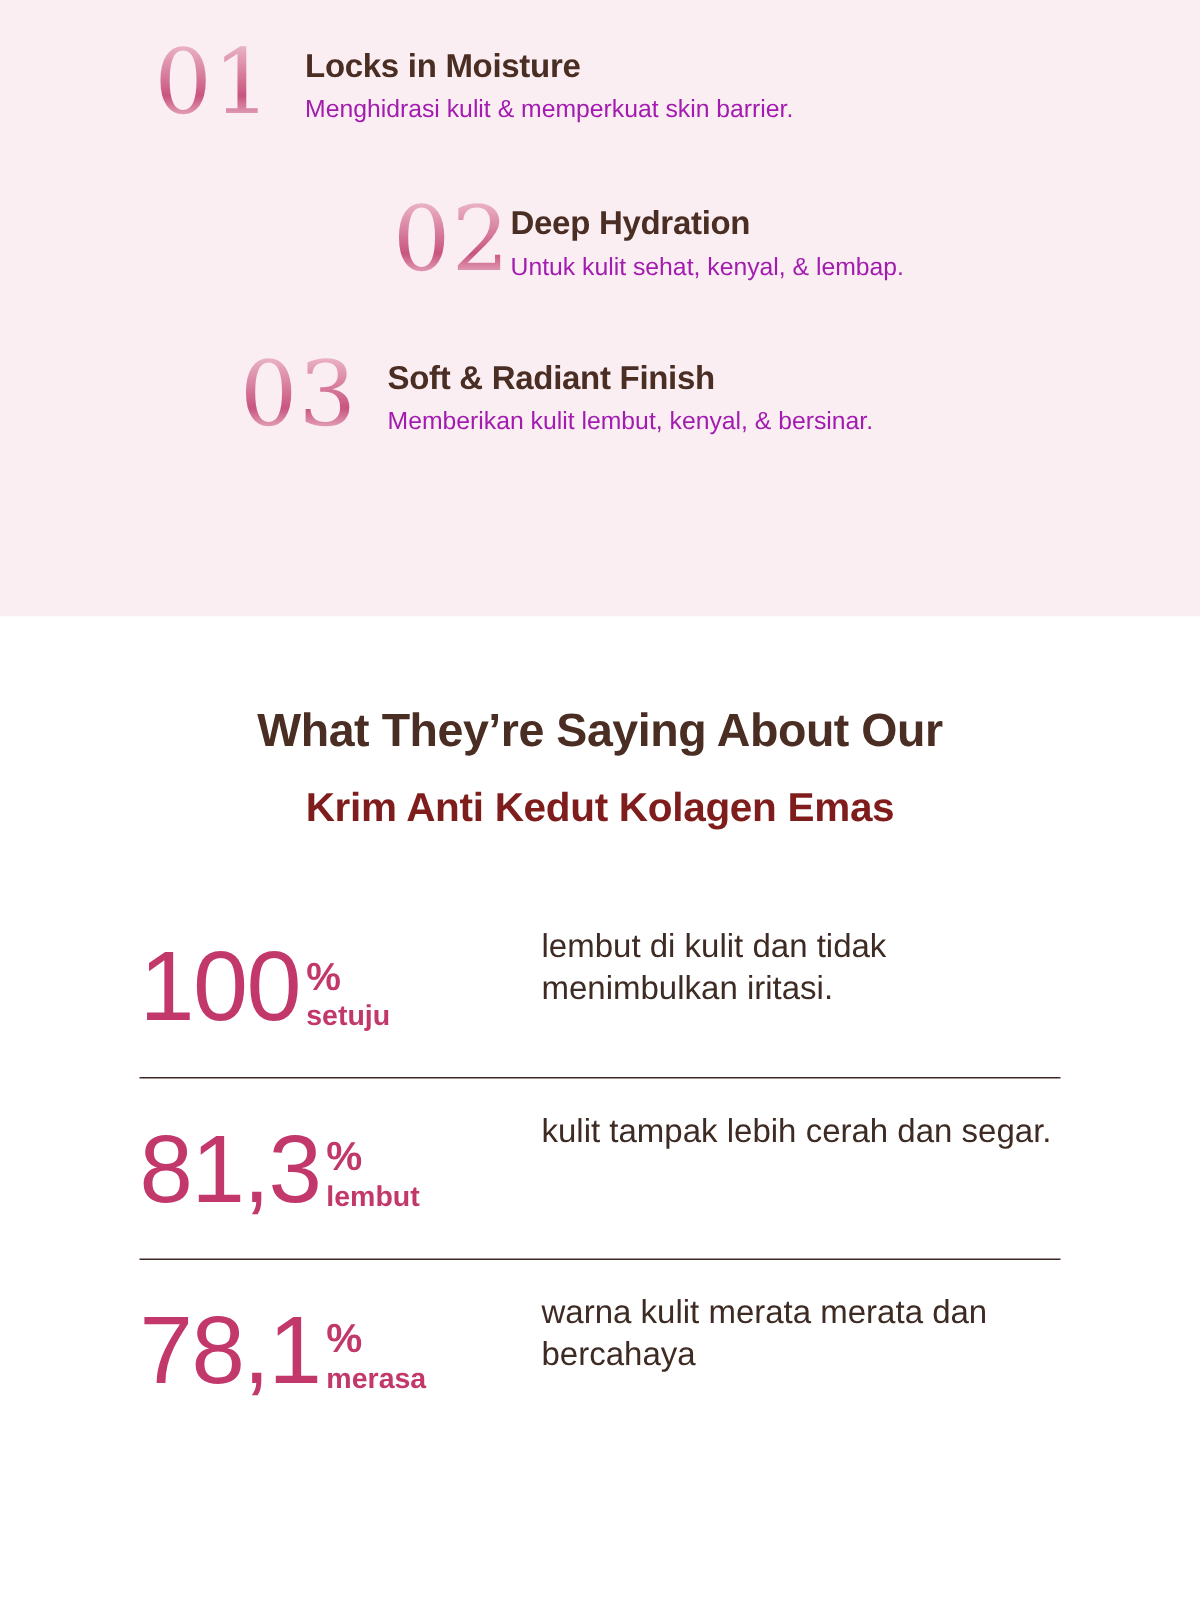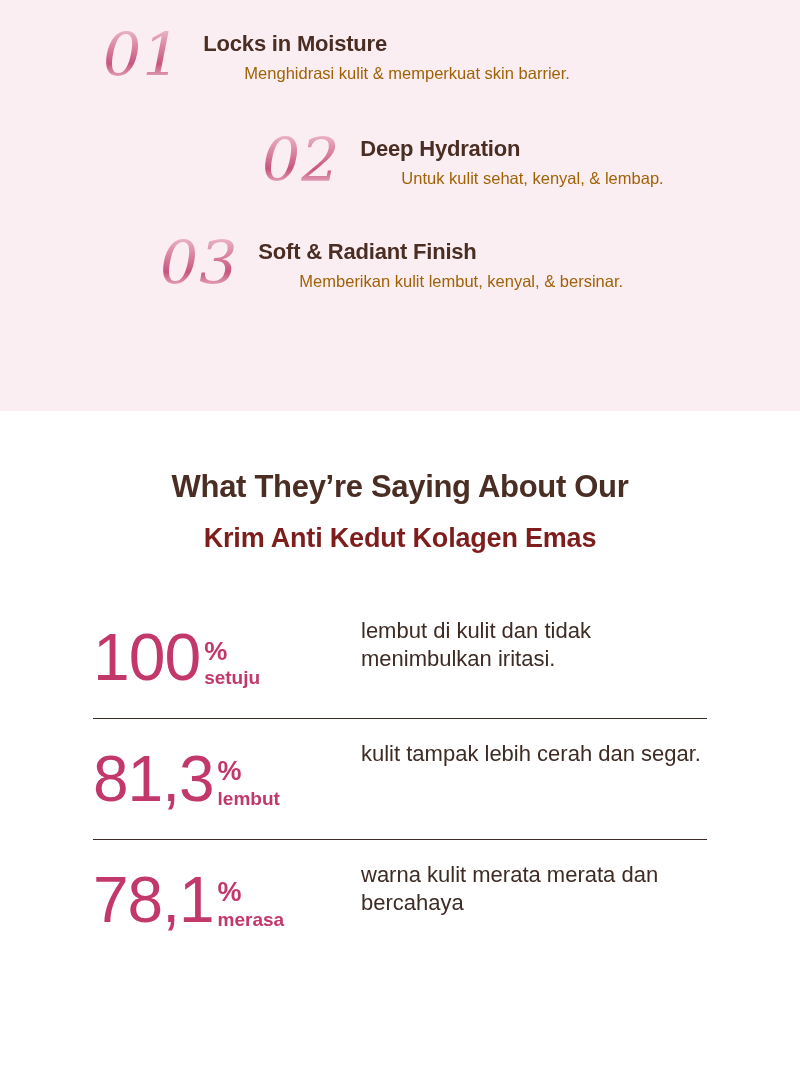--- a/index.html
+++ b/index.html
@@ -26,21 +26,20 @@
     position: relative;
     box-sizing: border-box;
   }
   .benefit {
     position: absolute;
     display: flex;
     align-items: flex-start;
   }
   .benefit-num {
     font-family: "DejaVu Serif", serif;
-    font-style: italic;
     font-weight: 400;
     font-size: 60px;
     line-height: 1;
     letter-spacing: 1px;
     background: linear-gradient(180deg, #efc2d1 0%, #c8557f 65%, #f2cfdb 100%);
     -webkit-background-clip: text;
     background-clip: text;
     color: transparent;
     -webkit-text-fill-color: transparent;
     user-select: none;
@@ -50,31 +49,30 @@
   }
   .benefit-title {
     font-size: 22px;
     font-weight: 700;
     color: #4a2d23;
     letter-spacing: -0.2px;
     line-height: 1.15;
   }
   .benefit-sub {
     font-size: 16.5px;
-    color: #a16207;
+    color: #a21caf;
     margin-top: 7px;
     line-height: 1.3;
-    margin-left: 41px;
   }
 
   
   .b1 { left: 103px; top: 25px; }
   .b1 .benefit-num { margin-right: 22px; }
   .b2 { left: 262px; top: 130px; }
-  .b2 .benefit-num { margin-right: 20px; }
+  .b2 .benefit-num { }
   .b3 { left: 160px; top: 233px; }
   .b3 .benefit-num { margin-right: 20px; }
 
   
   .stats-section {
     padding: 0;
     background: #ffffff;
     position: relative;
   }
   .heading-wrap {

